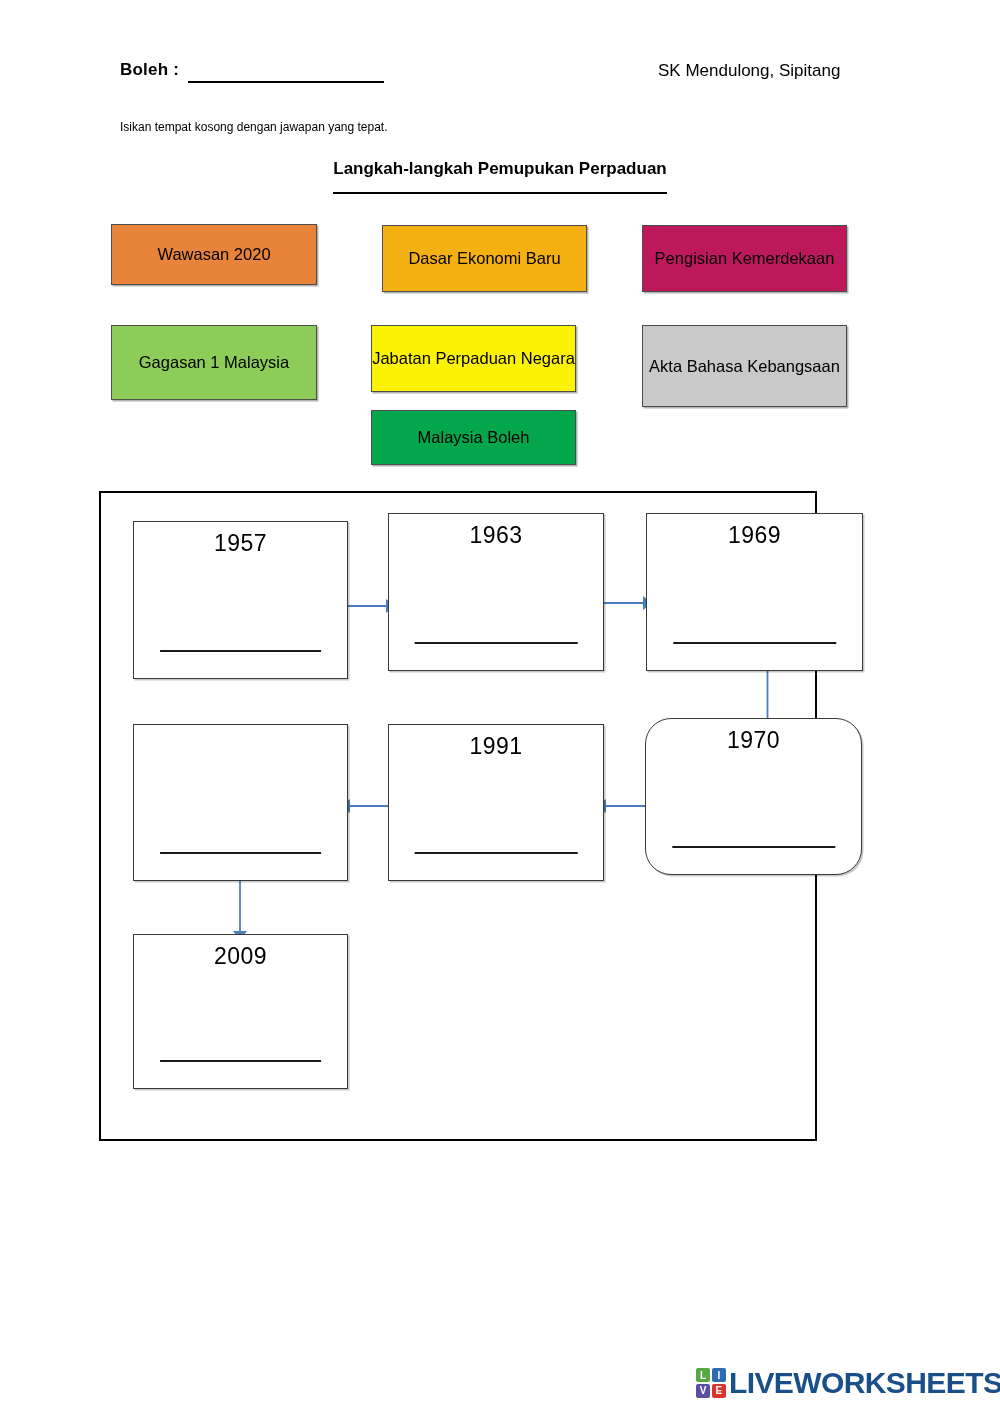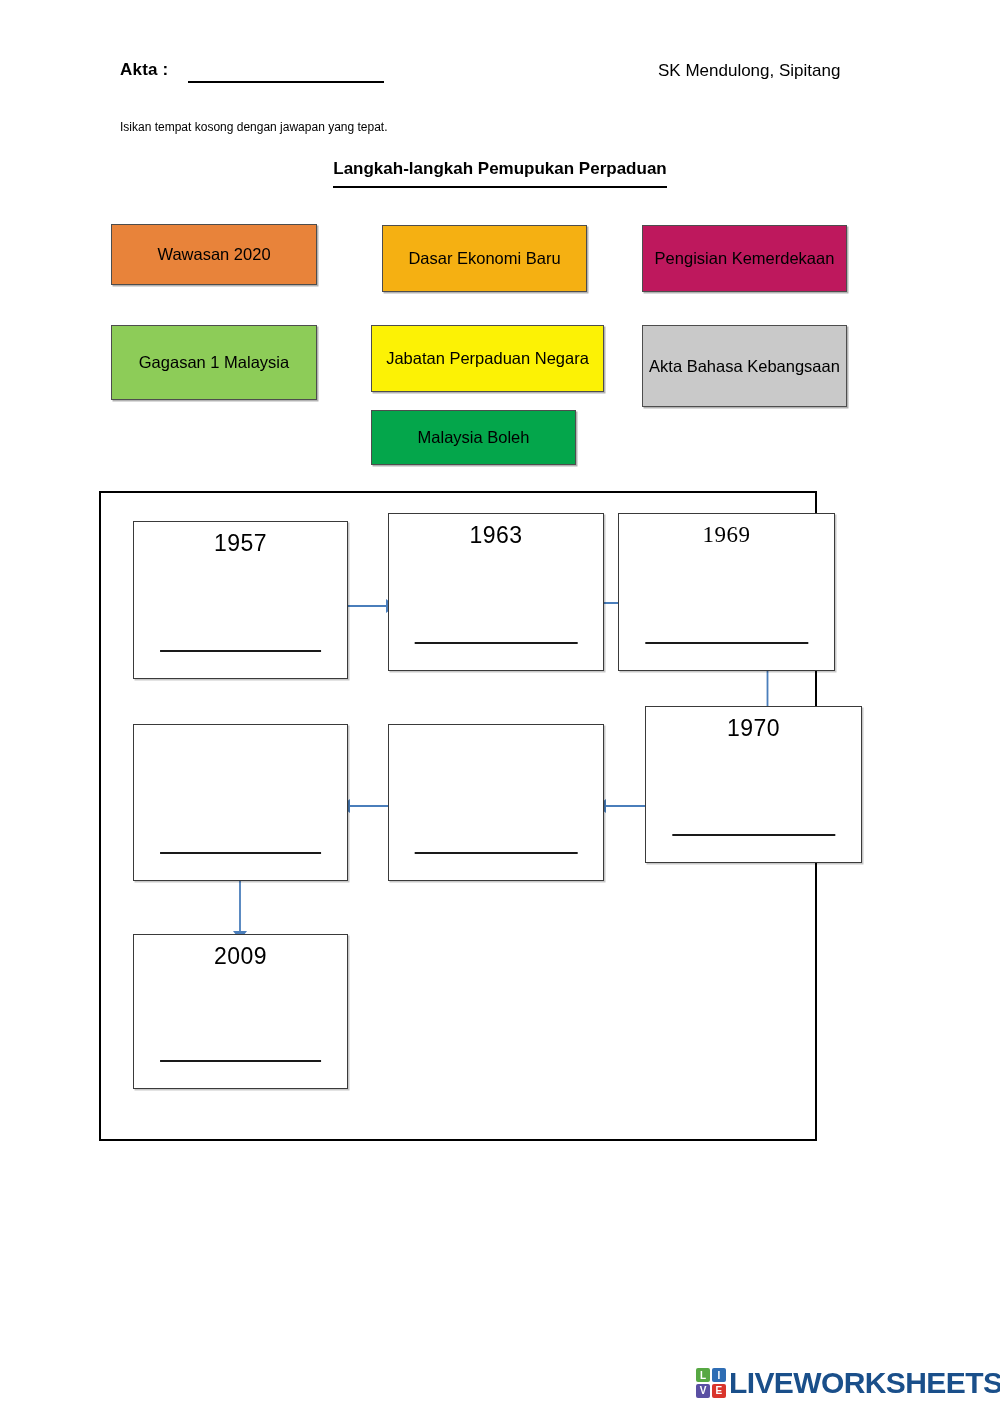--- a/index.html
+++ b/index.html
@@ -53,21 +53,21 @@
     position: absolute;
     left: 0;
     top: 159px;
     width: 1000px;
     text-align: center;
     font-size: 17px;
     font-weight: bold;
   }
   .title span {
     border-bottom: 2px solid #000;
-    padding-bottom: 8px;
+    padding-bottom: 14px;
     text-align: center;
   }
 
   
   .term {
     position: absolute;
     box-sizing: border-box;
     display: flex;
     align-items: center;
     justify-content: center;
@@ -148,21 +148,21 @@
     font-weight: bold;
     letter-spacing: -0.6px;
     color: #1a4f8a;
   }
 </style>
 </head>
 <body>
 
 <div class="page">
 
-  <div class="hdr-nama">Akta :</div>
+  <div class="hdr-nama">Boleh :</div>
   <div class="hdr-nama-line"></div>
   <div class="hdr-school">SK Mendulong, Sipitang</div>
 
   <div class="instruction">Isikan tempat kosong dengan jawapan yang tepat.</div>
 
   <div class="title">
     <span>Langkah-langkah Pemupukan Perpaduan</span>
   </div>
 
   <div id="answer-bank">
@@ -171,21 +171,21 @@
       </div>
       <div class="term" style="left: 371px; top: 225px; width: 205px; height: 67px; background: rgb(245, 176, 18); margin-left: 11px;">
         <span>Dasar Ekonomi Baru</span>
       </div>
       <div class="term" style="left: 642px; top: 225px; width: 205px; height: 67px; background: #be185d; justify-content: center;">
         <span>Pengisian Kemerdekaan</span>
       </div>
       <div class="term" style="left: 111px; top: 325px; width: 206px; height: 75px; background: rgb(141, 204, 88);">
         <span>Gagasan 1 Malaysia</span>
       </div>
-      <div class="term" style="left: 371px; top: 325px; width: 233px; height: 67px; background: rgb(252, 242, 5);">
+      <div class="term" style="left: 371px; top: 325px; width: 205px; height: 67px; background: rgb(252, 242, 5);">
         <span>Jabatan Perpaduan Negara</span>
       </div>
       <div class="term" style="left: 642px; top: 325px; width: 205px; height: 82px; background: rgb(201, 201, 201);">
         <span>Akta Bahasa Kebangsaan</span>
       </div>
       <div class="term" style="left: 371px; top: 410px; width: 205px; height: 55px; background: rgb(4, 166, 75);">
         <span>Malaysia Boleh</span>
       </div>
     </div>
 
@@ -206,31 +206,32 @@
       </svg>
     <div id="year-boxes">
         <div class="ybox" style="left: 32px; top: 28px; width: 215px; height: 158px;">
           <div class="yr">1957</div>
           <div class="blank"></div>
         </div>
         <div class="ybox" style="left: 287px; top: 20px; width: 216px; height: 158px;">
           <div class="yr">1963</div>
           <div class="blank"></div>
         </div>
-        <div class="ybox" style="left: 517px; top: 20px; width: 217px; height: 158px; font-family: Liberation Serif, serif;">
+        <div class="ybox" style="left: 545px; top: 20px; width: 217px; height: 158px;">
           <div class="yr">1969</div>
           <div class="blank"></div>
         </div>
         <div class="ybox" style="left: 32px; top: 231px; width: 215px; height: 157px;">
           <div class="blank"></div>
         </div>
         <div class="ybox" style="left: 287px; top: 231px; width: 216px; height: 157px;">
-          <div class="blank"></div>
-        </div>
-        <div class="ybox" style="left: 544px; top: 213px; width: 217px; height: 157px;">
+          <div class="yr">1991</div>
+          <div class="blank"></div>
+        </div>
+        <div class="ybox" style="left: 544px; top: 225px; width: 217px; height: 157px; border-radius: 26px;">
           <div class="yr">1970</div>
           <div class="blank"></div>
         </div>
         <div class="ybox" style="left: 32px; top: 441px; width: 215px; height: 155px;">
           <div class="yr">2009</div>
           <div class="blank"></div>
         </div>
       </div>
   </div>
 

